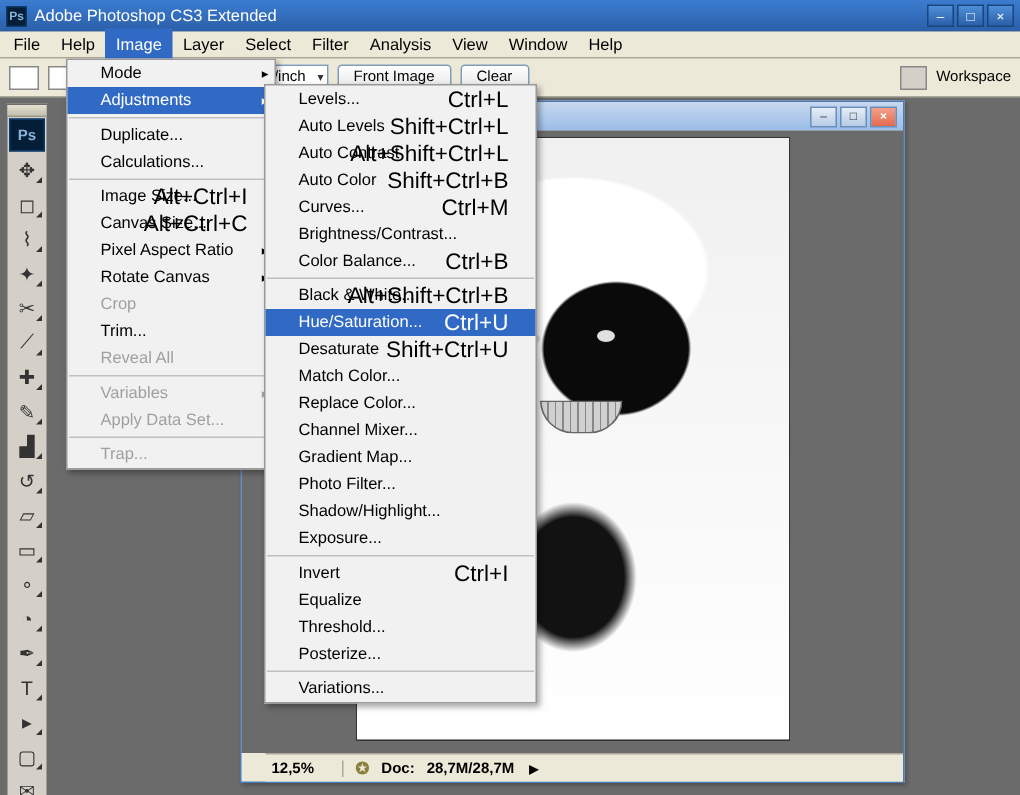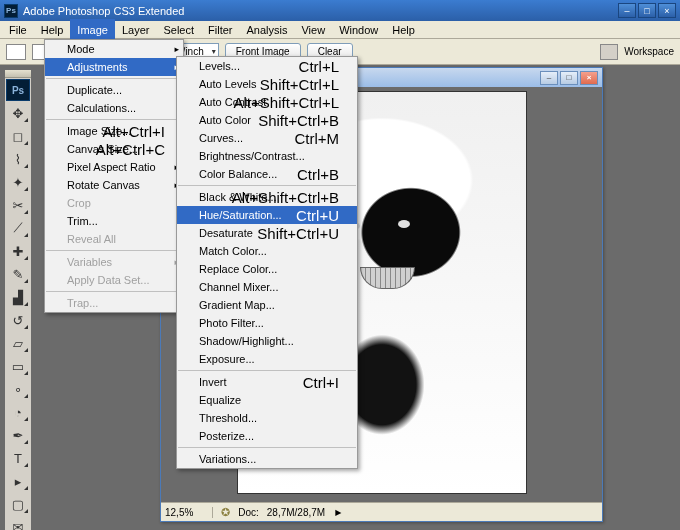--- a/index.html
+++ b/index.html
@@ -43,21 +43,21 @@
   radial-gradient(ellipse 100px 90px at 60% 35%, #0a0a0a 48%, transparent 50%),
   radial-gradient(ellipse 160px 110px at 50% 22%, #fff 55%, transparent 57%),
   radial-gradient(ellipse 85px 100px at 50% 73%, #121212 40%, transparent 50%),
   linear-gradient(#f0f0f0,#fff);
   position: relative;
 }
 .doc-canvas .eye { position:absolute; width:12px; height:8px; background:#e0e0e0; border-radius:50%; }
 .doc-canvas .eye.l { left:110px; top:130px; }
 .doc-canvas .eye.r { left:160px; top:128px; }
 .doc-canvas .mouth { position:absolute; width:55px; height:22px; left:122px; top:175px; background: repeating-linear-gradient(90deg,#d0d0d0 0 4px,#888 4px 5px); border-radius: 0 0 24px 24px; border: 1px solid #666; }
-.doc-status { position: absolute; bottom: 0; left: 0; right: 0; height: 19px; background: #ece9d8; border-top: 1px solid #aca899; display: flex; align-items: center; font-size: 10px; padding: 0 4px; gap: 8px; }
+.doc-status { position: absolute; bottom: 0; left: 16px; right: 0; height: 19px; background: #ece9d8; border-top: 1px solid #aca899; display: flex; align-items: center; font-size: 10px; padding: 0 4px; gap: 8px; font-weight: bold; }
 .doc-status .zoom { width: 48px; border-right: 1px solid #aca899; }
 .doc-status .star { color: #8a7f3f; font-size: 11px; }
 .doc-status .tri { margin-left: 2px; font-size: 8px; }
 
 .dropdown { position: absolute; background: #f1f1f1; border: 1px solid #999; box-shadow: 2px 2px 4px rgba(0,0,0,0.35); font-size: 11px; z-index: 100; }
 .dropdown .row { height: 18px; display: flex; align-items: center; padding: 0 18px 0 22px; white-space: nowrap; position: relative; color: #000; }
 .dropdown .row.disabled { color: #a0a0a0; }
 .dropdown .row.hl { background: #316ac5; color: #fff; }
 .dropdown .row .shortcut { position: absolute; right: 18px; font-size: 15px; }
 .dropdown .row .arrow { position: absolute; right: 4px; font-size: 9px; }

